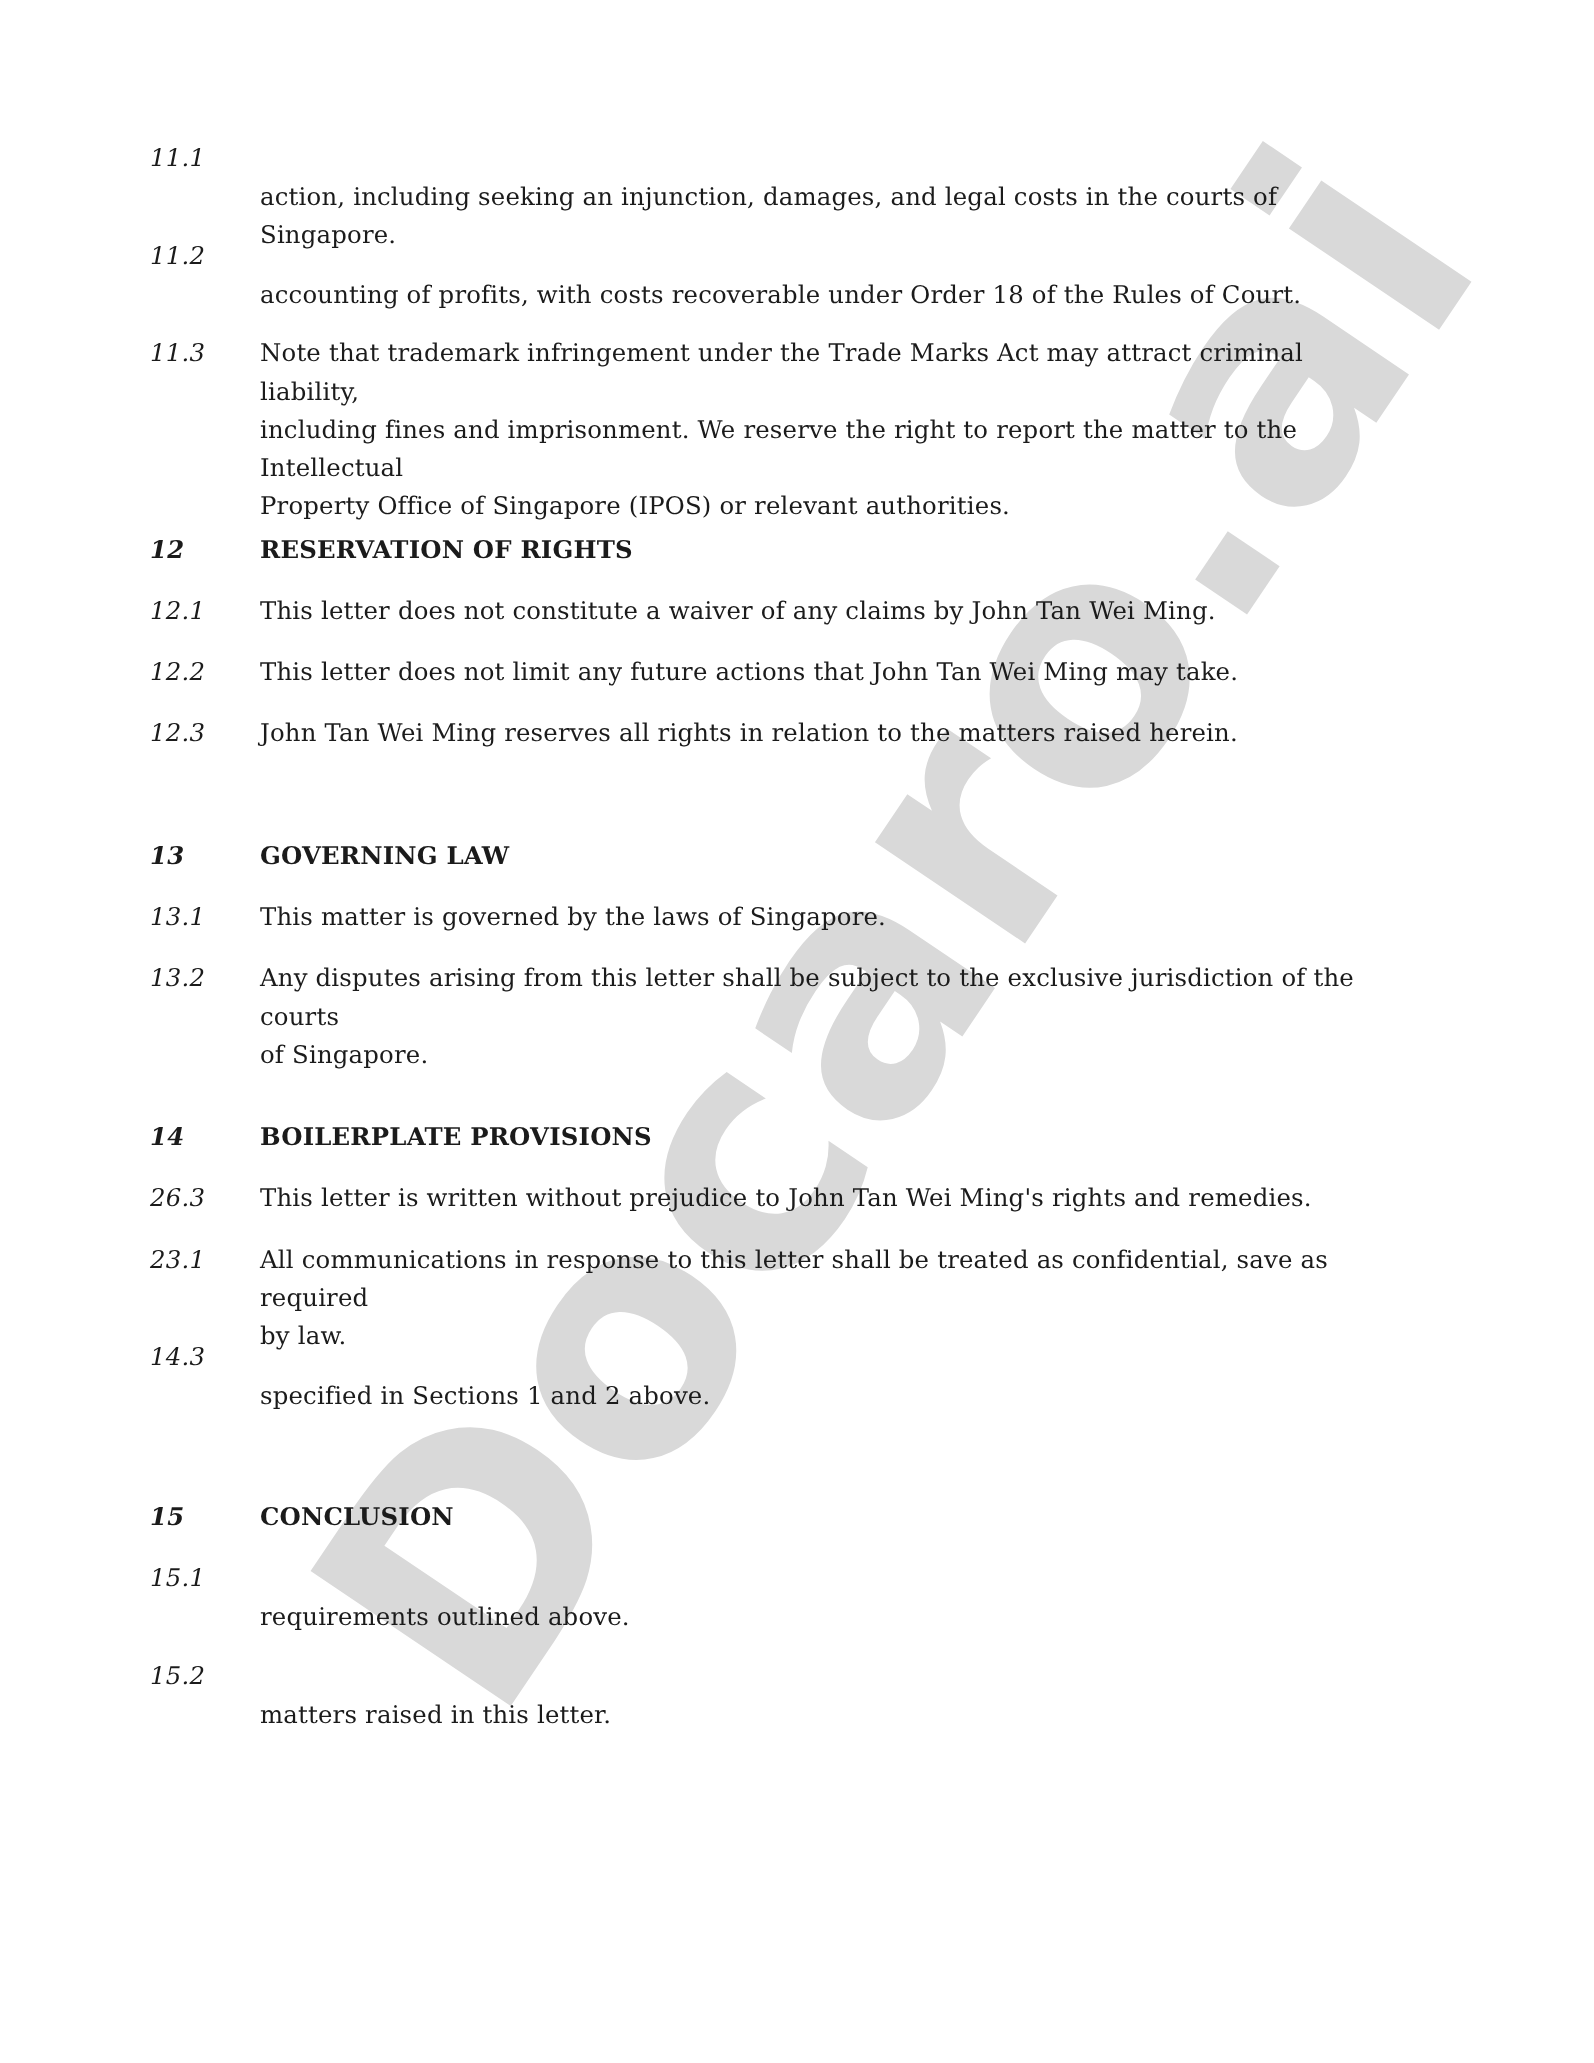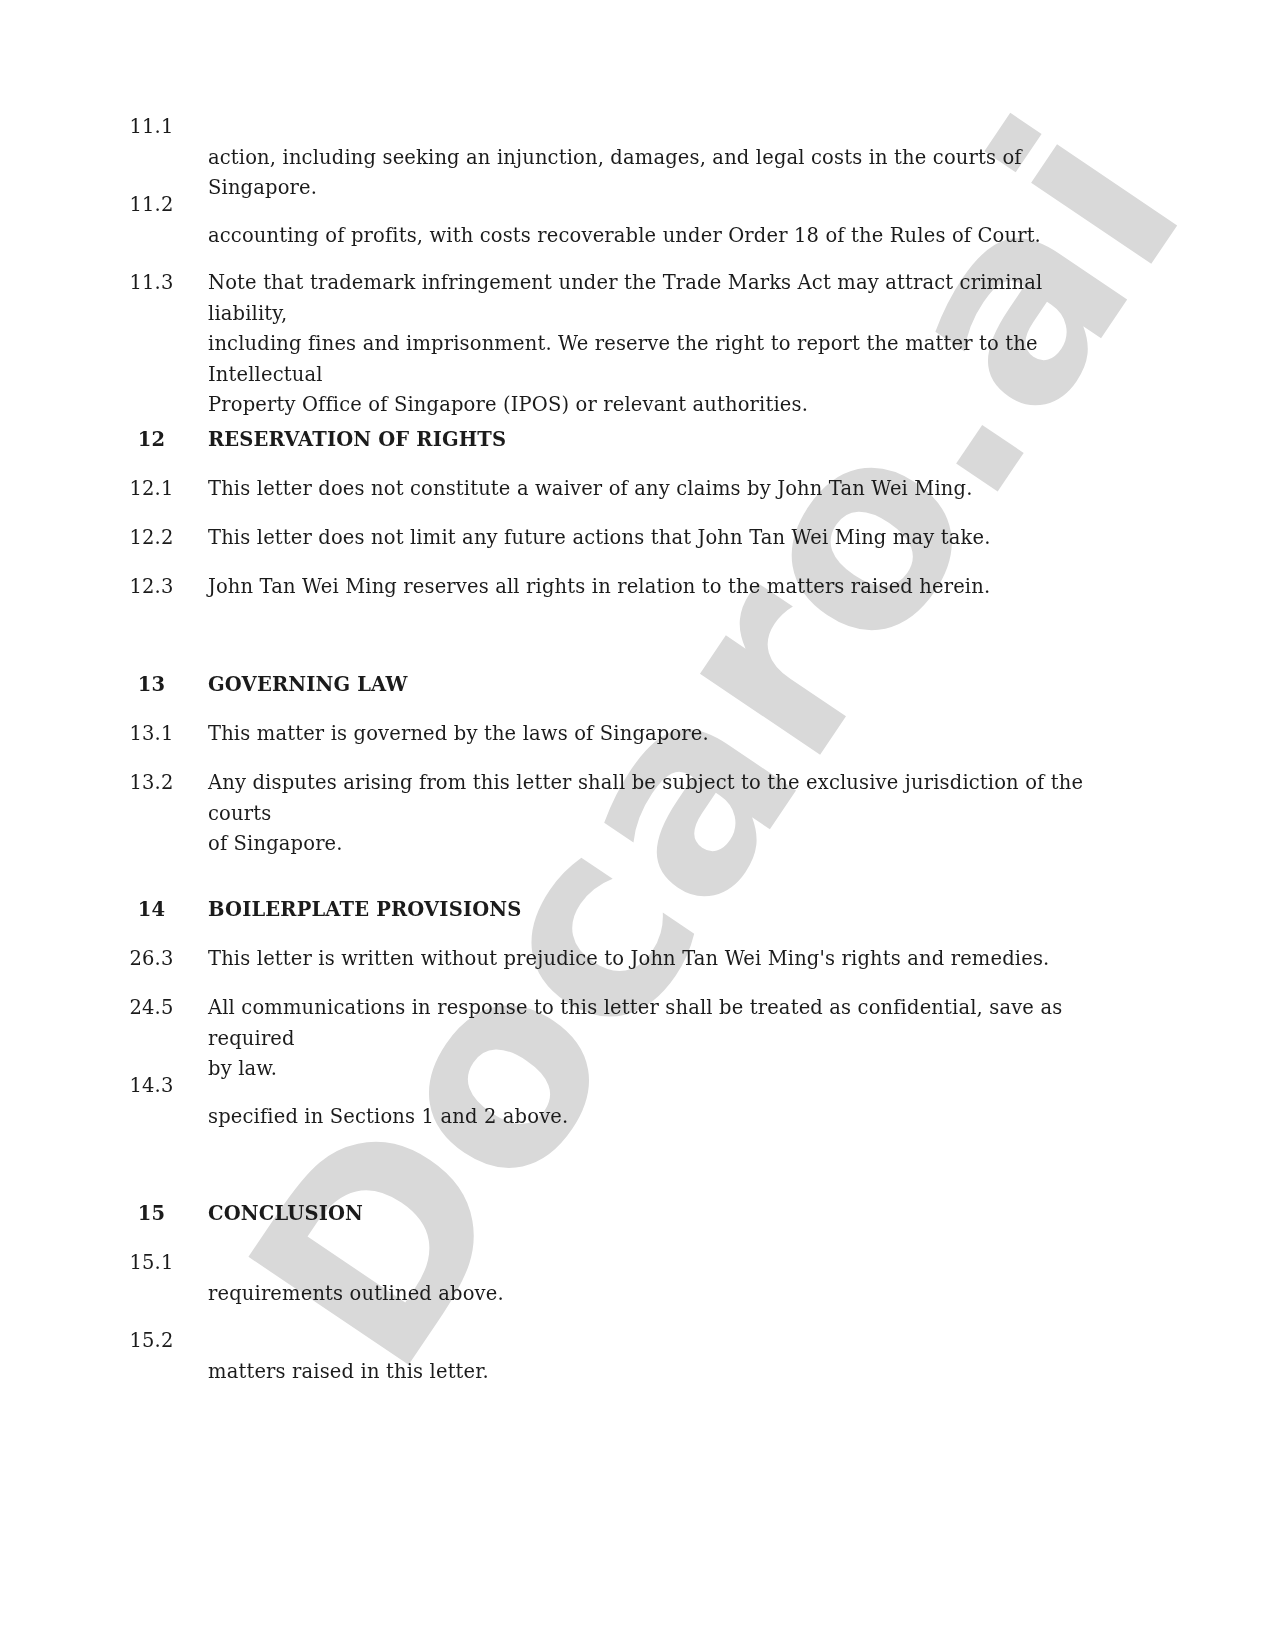--- a/index.html
+++ b/index.html
@@ -40,22 +40,23 @@
       position: absolute;
       left: 0;
       width: 1275px;
       font-size: 19.5px;
       line-height: 30.5px;
     }
     .num {
       position: absolute;
       left: 120px;
       width: 63px;
-      text-align: center;
+      text-align: left;
       letter-spacing: 0.2px;
+      font-style: italic;
     }
     .txt {
       position: absolute;
       left: 208px;
       width: 920px;
       letter-spacing: 0.15px;
     }
     .heading .num, .heading .txt {
       font-weight: bold;
     }
@@ -138,21 +139,21 @@
     <div>
       <div class="row heading" style="top:895px">
         <span class="num">14</span>
         <span class="txt">BOILERPLATE PROVISIONS</span>
       </div>
       <div class="row" style="top:944px">
         <span class="num">26.3</span>
         <span class="txt">This letter is written without prejudice to John Tan Wei Ming's rights and remedies.</span>
       </div>
       <div class="row" style="top:993px">
-        <span class="num">24.5</span>
+        <span class="num">23.1</span>
         <span class="txt">
           <span>All communications in response to this letter shall be treated as confidential, save as required</span><br>
           <span>by law.</span>
         </span>
       </div>
       <div class="row" style="top:1071px">
         <span class="num">14.3</span>
         <span class="txt">
           <br>
           <span>specified in Sections 1 and 2 above.</span>

